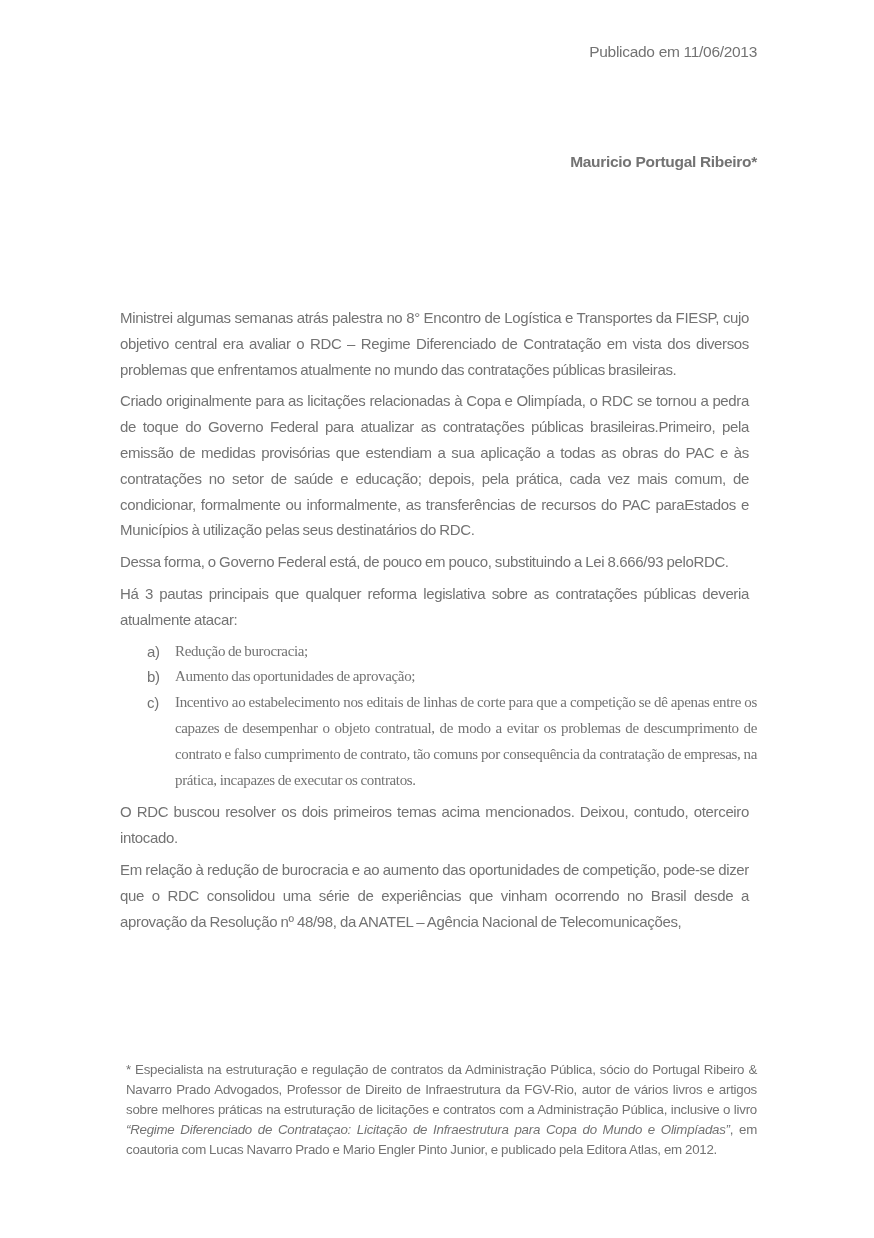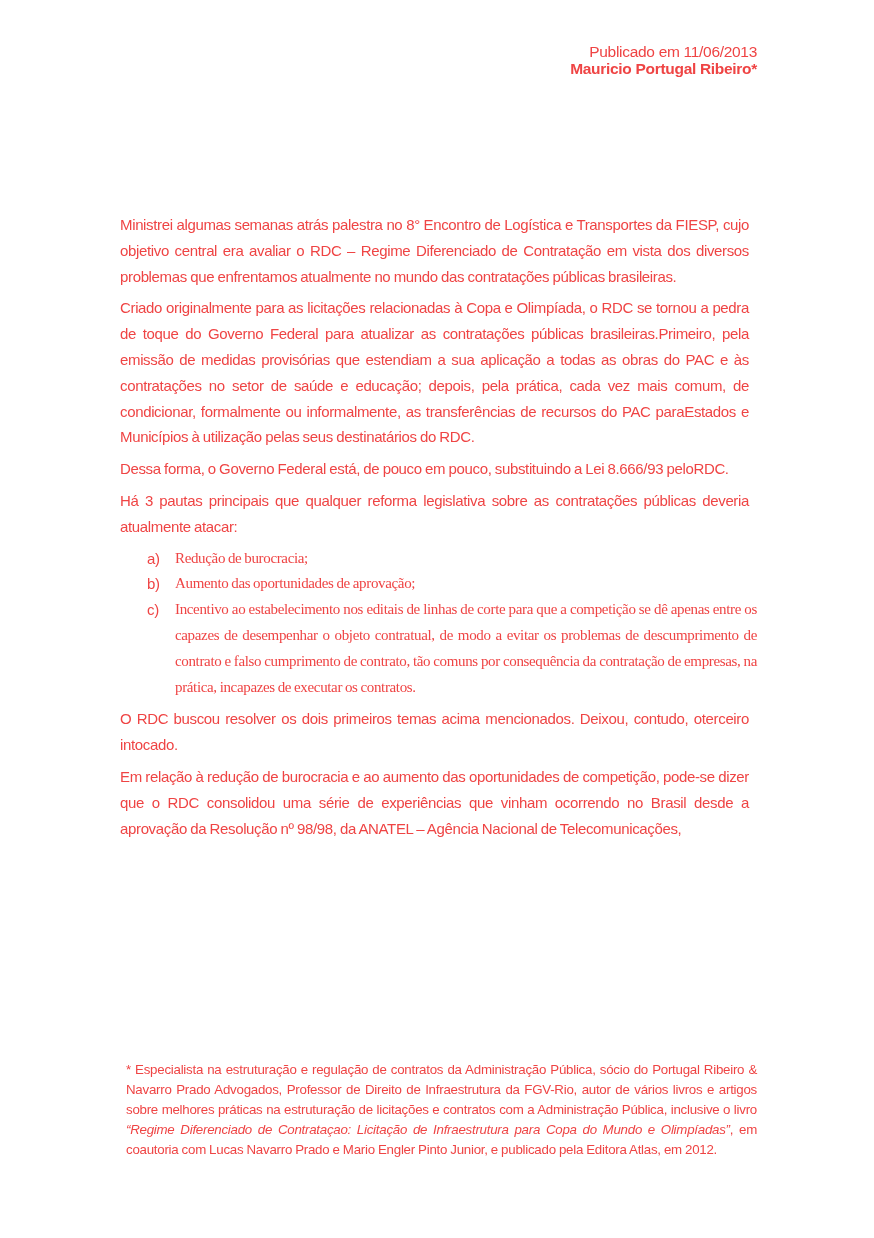--- a/index.html
+++ b/index.html
@@ -9,38 +9,39 @@
   }
   .page {
     position: relative;
     width: 874px;
     height: 1238px;
     margin: 0 auto;
     background: #ffffff;
     box-sizing: border-box;
     padding: 43px 117px 0 120px;
     font-family: "Liberation Sans", sans-serif;
-    color: #ef4444;
+    color: #737373;
     overflow: hidden;
   }
   .pub-date {
     text-align: right;
     font-size: 15.5px;
     line-height: 17px;
     letter-spacing: -0.3px;
   }
   .doc-title {
     margin-top: 35px;
     text-align: center;
     font-size: 15.5px;
     font-weight: bold;
     line-height: 18px;
     letter-spacing: -0.3px;
   }
   .author {
+    margin-top: 93px;
     text-align: right;
     font-size: 15.5px;
     font-weight: bold;
     line-height: 17px;
     letter-spacing: -0.3px;
   }
   .body-text {
     margin-top: 135px;
   }
   .body-text p {
@@ -116,19 +117,19 @@
         <span class="txt">Aumento das oportunidades de aprovação;</span>
       </div>
       <div class="li">
         <span class="marker">c)</span>
         <span class="txt">Incentivo ao estabelecimento nos editais de linhas de corte para que a competição se dê apenas entre os capazes de desempenhar o objeto contratual, de modo a evitar os problemas de descumprimento de contrato e falso cumprimento de contrato, tão comuns por consequência da contratação de empresas, na prática, incapazes de executar os contratos.</span>
       </div>
     </div>
 
     <p>O RDC buscou resolver os dois primeiros temas acima mencionados. Deixou, contudo, oterceiro intocado.</p>
 
-    <p>Em relação à redução de burocracia e ao aumento das oportunidades de competição, pode-se dizer que o RDC consolidou uma série de experiências que vinham ocorrendo no Brasil desde a aprovação da Resolução nº 98/98, da ANATEL – Agência Nacional de Telecomunicações,</p>
+    <p>Em relação à redução de burocracia e ao aumento das oportunidades de competição, pode-se dizer que o RDC consolidou uma série de experiências que vinham ocorrendo no Brasil desde a aprovação da Resolução nº 48/98, da ANATEL – Agência Nacional de Telecomunicações,</p>
 
   </div>
 
   <div class="footnote"><span>* Especialista na estruturação e regulação de contratos da Administração Pública, sócio do Portugal Ribeiro &amp; Navarro Prado Advogados, Professor de Direito de Infraestrutura da FGV-Rio, autor de vários livros e artigos sobre melhores práticas na estruturação de licitações e contratos com a Administração Pública, inclusive o livro </span><span class="book-title">“Regime Diferenciado de Contrataçao: Licitação de Infraestrutura para Copa do Mundo e Olimpíadas”</span><span>, em coautoria com Lucas Navarro Prado e Mario Engler Pinto Junior, e publicado pela Editora Atlas, em 2012.</span></div>
 
 </div>
 
 </body></html>

